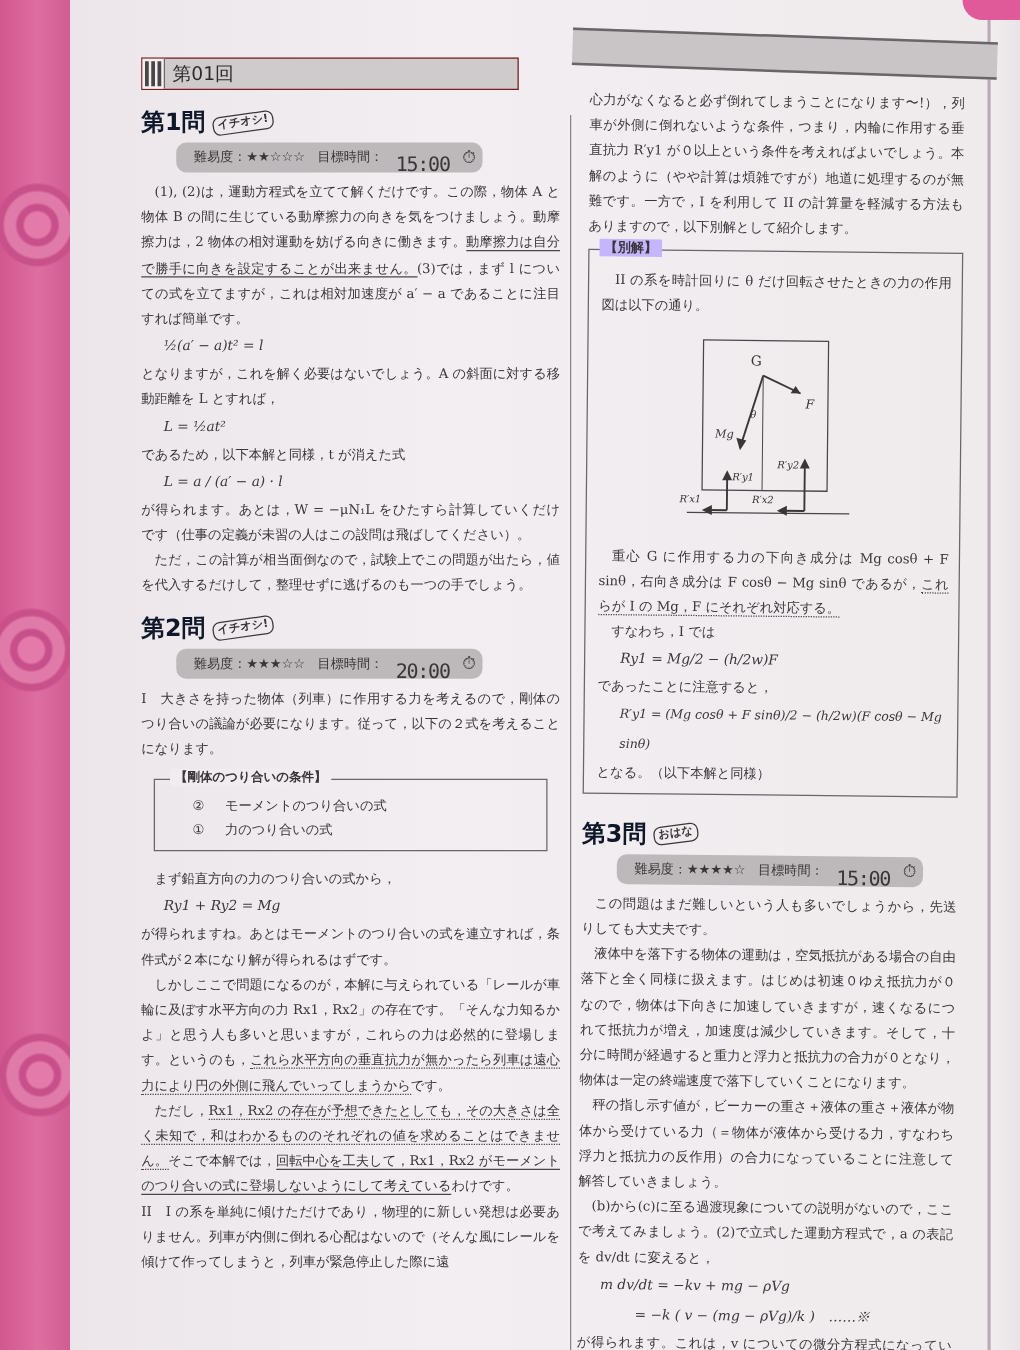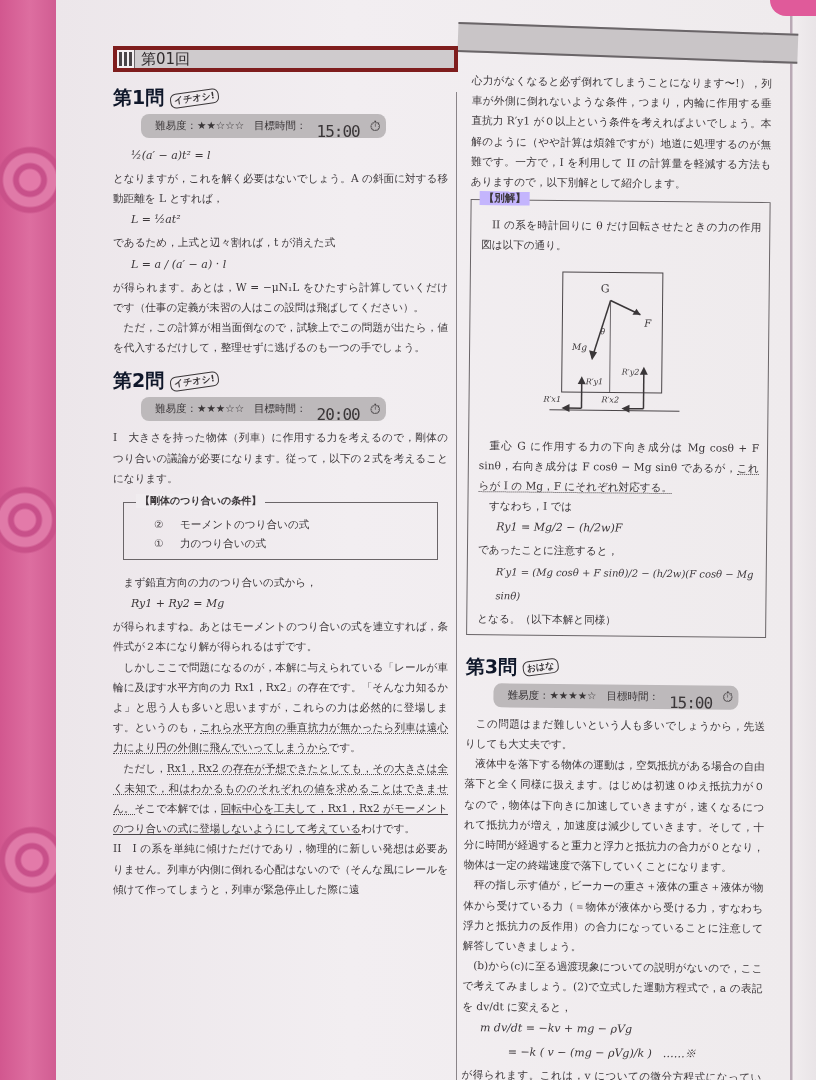--- a/index.html
+++ b/index.html
@@ -29,22 +29,22 @@
   .page-edge {
     position: absolute; left: 790px; top: 10px; width: 26px; height: 1070px;
     background: linear-gradient(90deg, #b9a9b5 0 2px, #f1edef 3px, #e9e4e7);
   }
   .col-divider {
     position: absolute; left: 456px; top: 92px; width: 1px; height: 988px; background: #8a8488;
   }
 
   
   .round-header {
-    position: absolute; left: 113px; top: 46px; width: 345px; height: 26px;
-    background: #cfcbcd; border: 4px solid #7f1d1d; display: flex; align-items: center;
+    position: absolute; left: 113px; top: 46px; width: 302px; height: 26px;
+    background: #cfcbcd; border: 1px solid #7f1d1d; display: flex; align-items: center;
   }
   .round-header .bars { width: 18px; height: 100%; display: flex; gap: 2px; padding: 2px 2px; border-right: 1px solid #6d686b; background:#f4f0f2;}
   .round-header .bars span { width: 3px; background: #4a4548; }
   .round-header .label { font-size: 15px; padding-left: 6px; color: #2e2a2c; }
   .top-band {
     position: absolute; left: 458px; top: 22px; width: 340px; height: 30px;
     background: #c9c5c7; border-top: 2px solid #6a6568; border-bottom: 2px solid #6a6568;
     transform: rotate(2deg); transform-origin: left center;
   }
 
@@ -120,24 +120,25 @@
   <div class="q-title">
     <span class="num">第1問</span>
     <span class="badge">イチオシ!</span>
   </div>
   <div class="meta-bar">
     <span><span>難易度：</span><span class="stars">★★☆☆☆</span></span>
     <span>目標時間：</span>
     <span class="time">15:00</span>
     <span class="timer-icon">⏱</span>
   </div>
+  <p class="body indent"><span>(1), (2)は，運動方程式を立てて解くだけです。この際，物体 A と物体 B の間に生じている動摩擦力の向きを気をつけましょう。動摩擦力は，2 物体の相対運動を妨げる向きに働きます。</span><span class="u">動摩擦力は自分で勝手に向きを設定することが出来ません。</span><span>(3)では，まず l についての式を立てますが，これは相対加速度が a′ − a であることに注目すれば簡単です。</span></p>
   <div class="math">½(a′ − a)t² = l</div>
   <p class="body">となりますが，これを解く必要はないでしょう。A の斜面に対する移動距離を L とすれば，</p>
   <div class="math">L = ½at²</div>
-  <p class="body">であるため，上式と辺々割れば，t が消えた式</p>
+  <p class="body">であるため，以下本解と同様，t が消えた式</p>
   <div class="math">L = a / (a′ − a) · l</div>
   <p class="body">が得られます。あとは，W = −μN₁L をひたすら計算していくだけです（仕事の定義が未習の人はこの設問は飛ばしてください）。</p>
   <p class="body indent">ただ，この計算が相当面倒なので，試験上でこの問題が出たら，値を代入するだけして，整理せずに逃げるのも一つの手でしょう。</p>
 
   <div class="q-title" style="margin-top:10px">
     <span class="num">第2問</span>
     <span class="badge">イチオシ!</span>
   </div>
   <div class="meta-bar">
     <span><span>難易度：</span><span class="stars">★★★☆☆</span></span>

